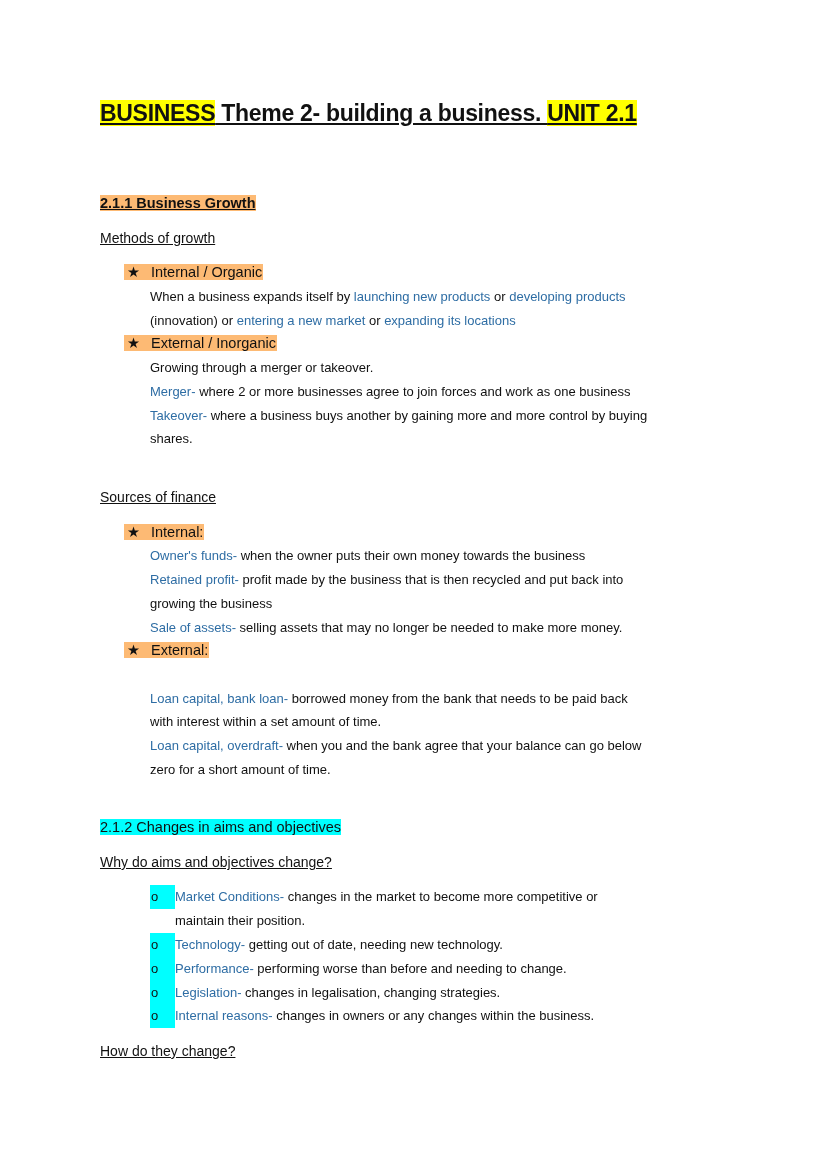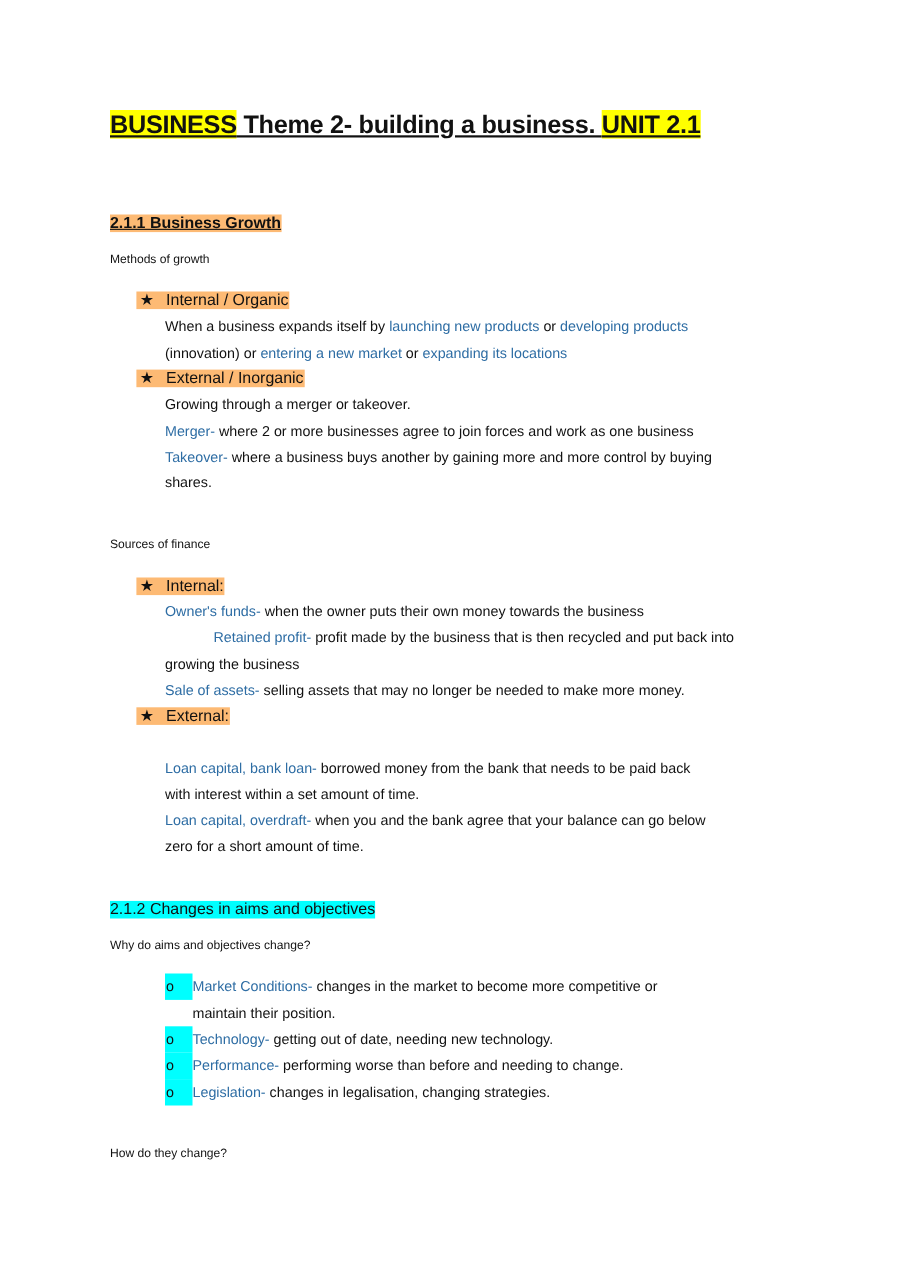--- a/index.html
+++ b/index.html
@@ -6,21 +6,21 @@
   body { width: 828px; height: 1171px; position: relative; overflow: hidden;
          font-family: "Liberation Sans", sans-serif; color: #111; }
   .page { position: absolute; left: 0; top: 0; width: 828px; height: 1171px; }
   .abs { position: absolute; white-space: nowrap; }
   .title { left: 100px; top: 100px; font-size: 23px; font-weight: bold; text-decoration: underline; letter-spacing: -0.3px; }
   .hl-yellow { background: #ffff00; }
   .hl-green { background: #fdba74; }
   .hl-cyan { background: #00ffff; text-align: center; }
   .h2 { font-size: 14.5px; }
   .h2.bold { font-weight: bold; text-decoration: underline; }
-  .sub { font-size: 11px; }
+  .sub { font-size: 14px; text-decoration: underline; }
   .txt { font-size: 13px; line-height: 24px; }
   .blue { color: #2e6da4; }
   .star-item { font-size: 14.5px; }
   .star { display: inline-block; width: 24px; text-align: left; padding-left: 3px; }
   .circ { display: inline-block; width: 25px; background: #00ffff; padding-left: 0; }
   .circ span { display: inline-block; padding-left: 1px; }
 </style>
 </head>
 <body>
 
@@ -59,21 +59,21 @@
   <div class="abs txt" style="left:150px; top:427px;">shares.</div>
 
   <div class="abs sub" style="left:100px; top:489px;">Sources of finance</div>
 
   <div class="abs star-item" style="left:124px; top:524px;">
     <span class="hl-green"><span class="star">★</span><span style="padding-right:1px">Internal:</span></span>
   </div>
   <div class="abs txt" style="left:150px; top:544px;">
     <span class="blue">Owner's funds-</span><span style="white-space:pre"> when the owner puts their own money towards the business</span>
   </div>
-  <div class="abs txt" style="left:150px; top:568px;margin-left:44px;">
+  <div class="abs txt" style="left:150px; top:568px;">
     <span class="blue">Retained profit-</span><span style="white-space:pre"> profit made by the business that is then recycled and put back into</span>
   </div>
   <div class="abs txt" style="left:150px; top:592px;">growing the business</div>
   <div class="abs txt" style="left:150px; top:616px;">
     <span class="blue">Sale of assets-</span><span style="white-space:pre"> selling assets that may no longer be needed to make more money.</span>
   </div>
 
   <div class="abs star-item" style="left:124px; top:642px;">
     <span class="hl-green"><span class="star">★</span><span style="padding-right:1px">External:</span></span>
   </div>
@@ -98,16 +98,19 @@
 
   <div class="abs txt" style="left:150px; top:933px;">
     <span class="circ"><span>o</span></span><span class="blue">Technology-</span><span style="white-space:pre"> getting out of date, needing new technology.</span>
   </div>
   <div class="abs txt" style="left:150px; top:957px;">
     <span class="circ"><span>o</span></span><span class="blue">Performance-</span><span style="white-space:pre"> performing worse than before and needing to change.</span>
   </div>
   <div class="abs txt" style="left:150px; top:981px;">
     <span class="circ"><span>o</span></span><span class="blue">Legislation-</span><span style="white-space:pre"> changes in legalisation, changing strategies.</span>
   </div>
+  <div class="abs txt" style="left:150px; top:1004px;">
+    <span class="circ"><span>o</span></span><span class="blue">Internal reasons-</span><span style="white-space:pre"> changes in owners or any changes within the business.</span>
+  </div>
 
   <div class="abs sub" style="left:100px; top:1043px;">How do they change?</div>
 
 </div>
 
 </body></html>

